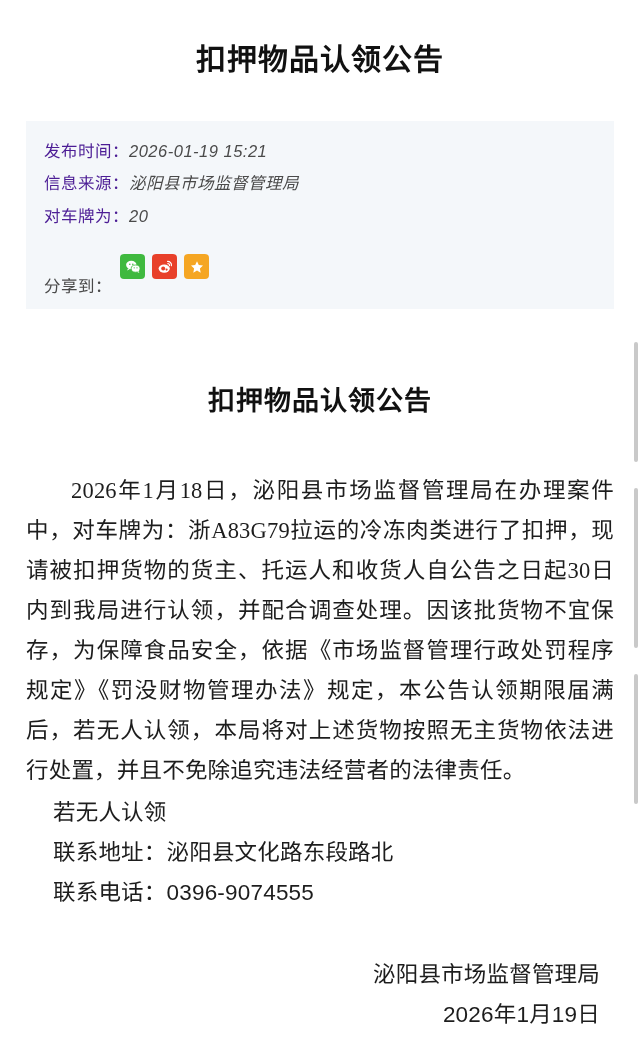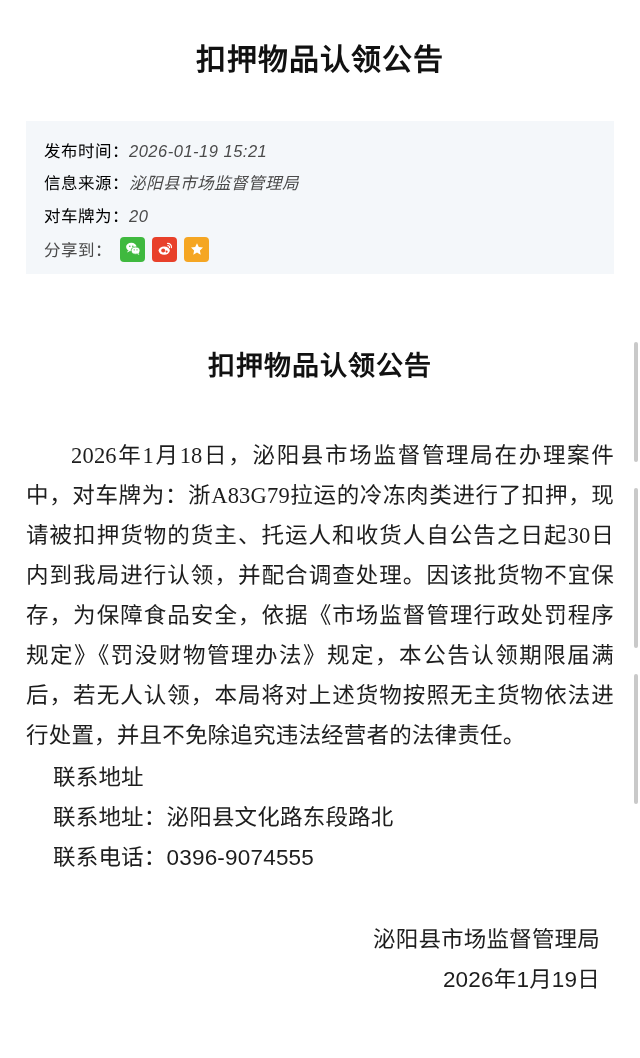--- a/index.html
+++ b/index.html
@@ -41,36 +41,37 @@
     box-sizing: border-box;
   }
   .meta-row {
     font-size: 16.5px;
     color: #4a4a4a;
     line-height: 1.95;
     letter-spacing: 0.5px;
     white-space: nowrap;
   }
   .meta-label {
-    color: #000000;
+    color: #4c1d95;
   }
   .meta-value {
     color: #4a4a4a;
     font-style: italic;
   }
   .share-row {
     display: flex;
     align-items: center;
     margin-top: 5px;
   }
   .share-label {
     font-size: 16.5px;
     color: #4a4a4a;
     margin-right: 8px;
     letter-spacing: 0.5px;
+    margin-top: 36px;
   }
   .share-icons {
     display: flex;
     align-items: center;
     gap: 7px;
   }
   .share-icon {
     width: 25px;
     height: 25px;
     border-radius: 4px;
@@ -182,21 +183,21 @@
           </svg>
         </span>
       </span>
     </div>
   </div>
 
   <h2 class="article-title">扣押物品认领公告</h2>
 
   <div class="article-body">
     <p class="para-indent">2026年1月18日，泌阳县市场监督管理局在办理案件中，对车牌为：浙A83G79拉运的冷冻肉类进行了扣押，现请被扣押货物的货主、托运人和收货人自公告之日起30日内到我局进行认领，并配合调查处理。因该批货物不宜保存，为保障食品安全，依据《市场监督管理行政处罚程序规定》《罚没财物管理办法》规定，本公告认领期限届满后，若无人认领，本局将对上述货物按照无主货物依法进行处置，并且不免除追究违法经营者的法律责任。</p>
-    <p class="para-plain">联系地址</p>
+    <p class="para-plain">若无人认领</p>
     <p class="para-contact">联系地址：泌阳县文化路东段路北</p>
     <p class="para-contact">联系电话：0396-9074555</p>
 
     <div class="sign-block">
       <div>泌阳县市场监督管理局</div>
       <div>2026年1月19日</div>
     </div>
   </div>
 
   <div class="scroll-mark" style="top:322px;height:120px;"></div>

